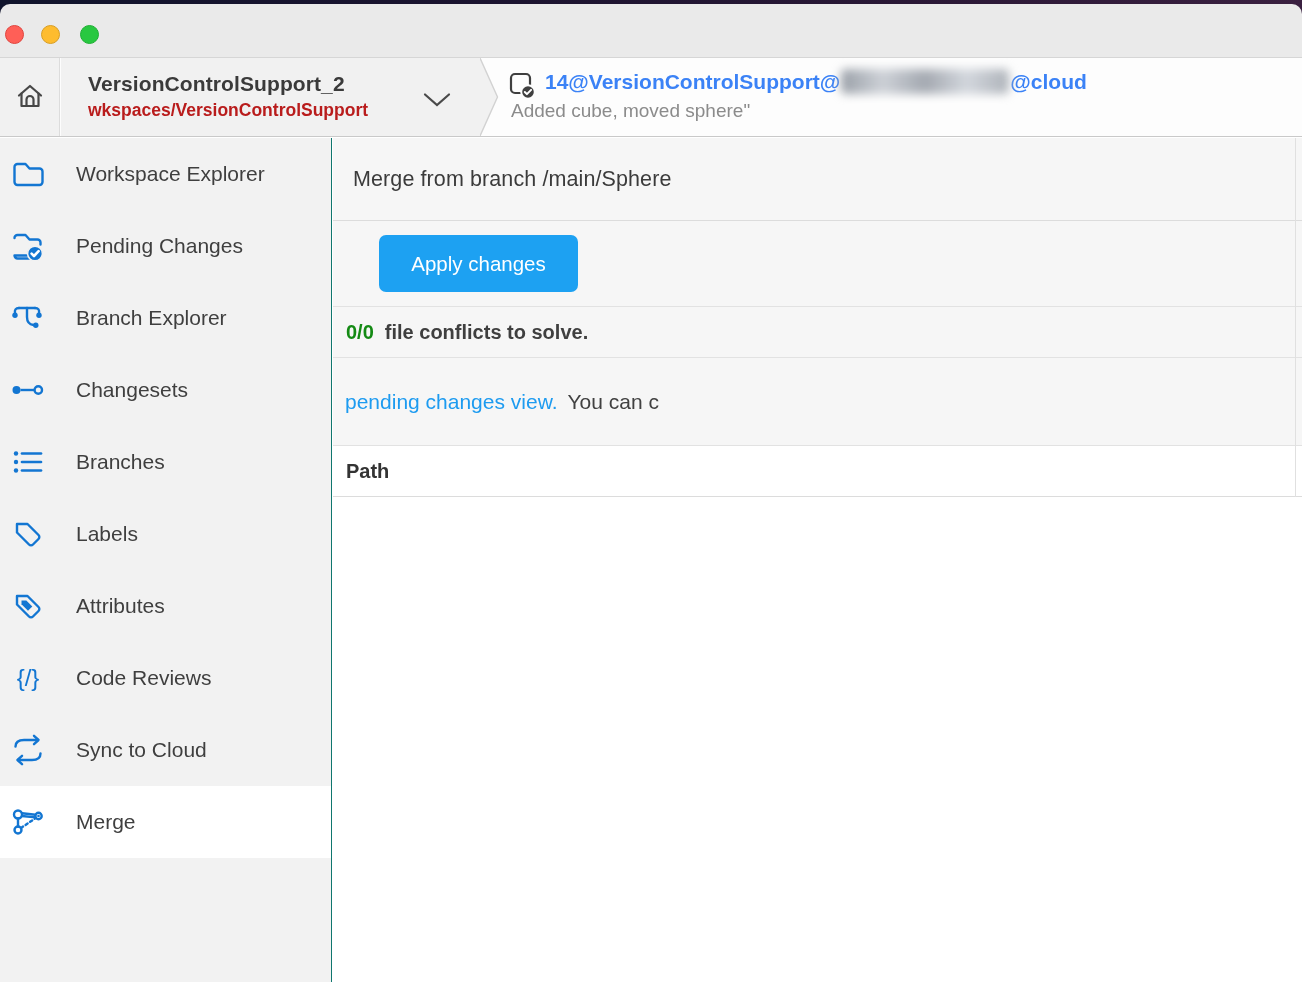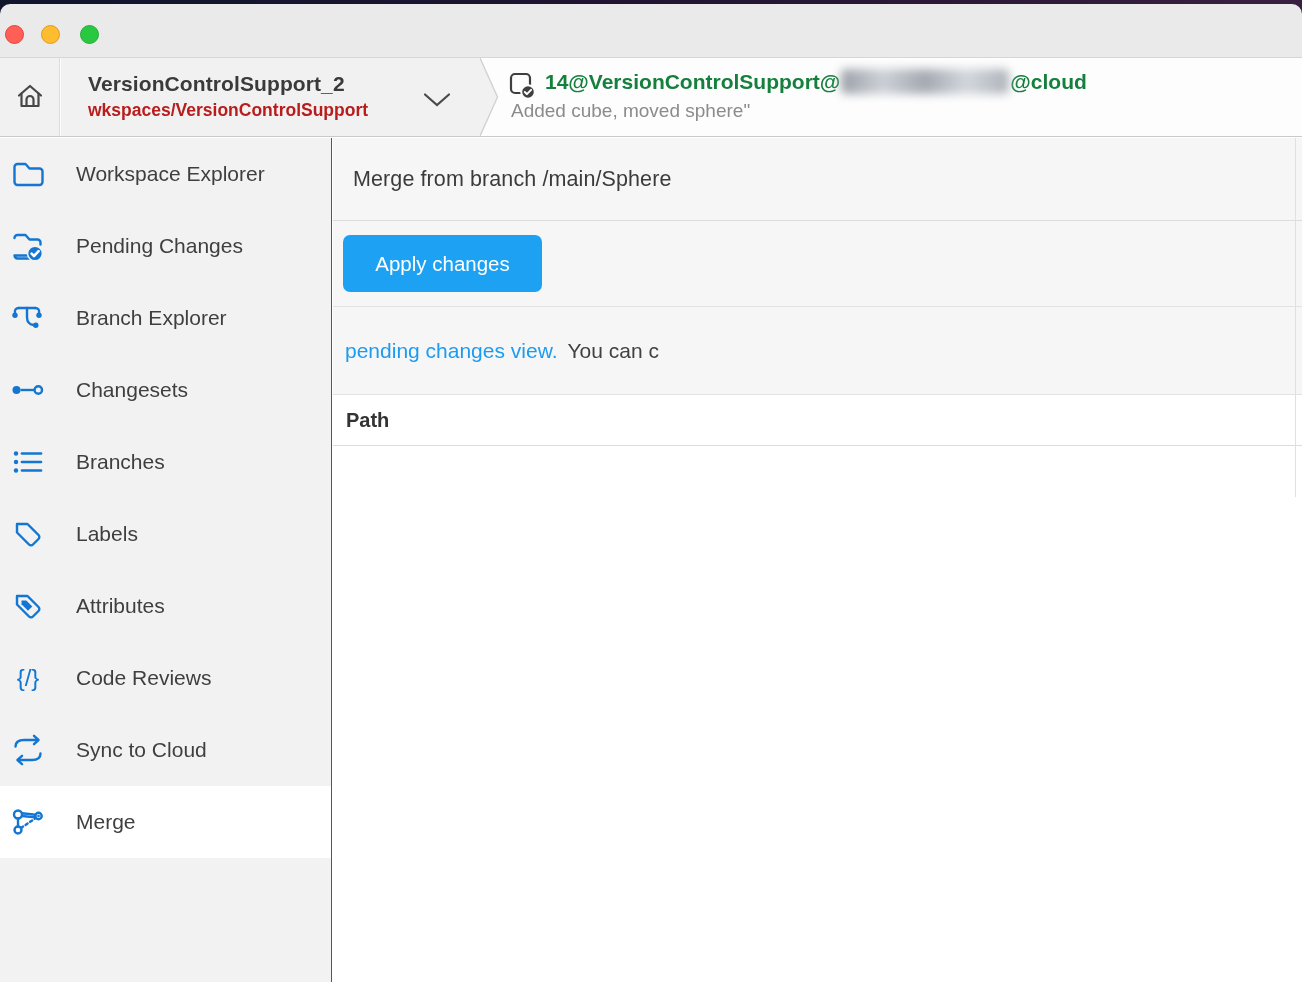--- a/index.html
+++ b/index.html
@@ -27,41 +27,41 @@
     display:flex; align-items:center; justify-content:center; cursor:pointer; }
   .ws-selector { position:absolute; left:61px; top:0; width:419px; height:78px;
     background:#f1f1f1; padding:14px 0 0 27px; cursor:pointer; }
   .ws-name { font-size:21px; font-weight:bold; color:#3a3a3a; letter-spacing:0.1px; }
   .ws-path { font-size:17.5px; color:#b91c1c; margin-top:4px;font-weight:bold; }
   .ws-chevron { position:absolute; right:28px; top:34px; }
   .ws-arrow { position:absolute; left:480px; top:0; }
 
   .cs-info { position:absolute; left:498px; top:0; right:0; height:78px; padding:11px 0 0 12px; }
   .cs-icon { position:absolute; left:10px; top:13px; }
-  .cs-line { margin-left:35px; font-size:21px; font-weight:bold; color:#15803d; white-space:nowrap; }
+  .cs-line { margin-left:35px; font-size:21px; font-weight:bold; color:#3b82f6; white-space:nowrap; }
   .blur-chip { display:inline-block; width:168px; height:25px; border-radius:5px;
     vertical-align:-5px; margin:0 1px;
     background:linear-gradient(90deg,#9aa0a8,#cdd1d7 25%,#a4a9b1 50%,#d3d7dd 75%,#aeb3ba 100%);
     filter:blur(5px); }
   .cs-comment { margin-left:1px; margin-top:6px; font-size:19px; color:#8b8b8b; }
 
   
   .sidebar { position:absolute; top:138px; left:0; width:332px; height:844px;
     background:#f2f2f2; border-right:1px solid #0f766e; }
   .sb-item { height:72px; display:flex; align-items:center; cursor:pointer; }
   .sb-item.selected { background:#ffffff; }
   .sb-icon { width:36px; height:36px; margin-left:10px; display:flex; align-items:center; justify-content:center; }
   .sb-label { margin-left:30px; font-size:21px; color:#3f3f3f; }
 
   
   .main { position:absolute; top:138px; left:333px; width:969px; height:844px; background:#fff; }
   .row { width:100%; border-bottom:1px solid #e2e2e2; background:#f6f6f6; display:flex; align-items:center; }
   .title-row { height:83px; border-bottom-color:#dcdcdc; }
   .title-row h1 { font-size:21.5px; font-weight:normal; color:#3b3b3b; margin-left:20px; letter-spacing:0.1px; }
-  .button-row { height:86px; }
+  .button-row { height:86px;padding-left:36px; }
   .apply-btn { margin-left:10px; width:199px; height:57px; border:none; border-radius:7px;
     background:#1da1f2; color:#ffffff; font-size:20.5px; font-family:inherit; cursor:pointer; }
   .conflicts-row { height:51px; font-size:20px; font-weight:bold; }
   .conflicts-count { margin-left:13px; color:#148a14; }
   .conflicts-text { margin-left:11px; color:#3f3f3f; }
   .message-row { height:88px; font-size:21px; color:#414141; white-space:nowrap; overflow:hidden; }
   .message-before { margin-left:12px; }
   .message-link { color:#1d9bf0; margin-left:12px; cursor:pointer; text-decoration:none; }
   .message-after { margin-left:10px; }
   .path-row { height:51px; background:#ffffff; border-bottom-color:#dcdcdc; cursor:pointer; }
@@ -261,20 +261,24 @@
 
   <div class="main">
     <div class="row title-row">
       <h1>Merge from branch /main/Sphere</h1>
     </div>
 
     <div class="row button-row">
       <button class="apply-btn">Apply changes</button>
     </div>
 
+    <div class="row conflicts-row">
+      <span class="conflicts-count">0/0</span>
+      <span class="conflicts-text">file conflicts to solve.</span>
+    </div>
 
     <div class="row message-row">
       <a class="message-link">pending changes view.</a>
       <span class="message-after">You can c</span>
     </div>
 
     <div class="row path-row">
       <span>Path</span>
     </div>
 

